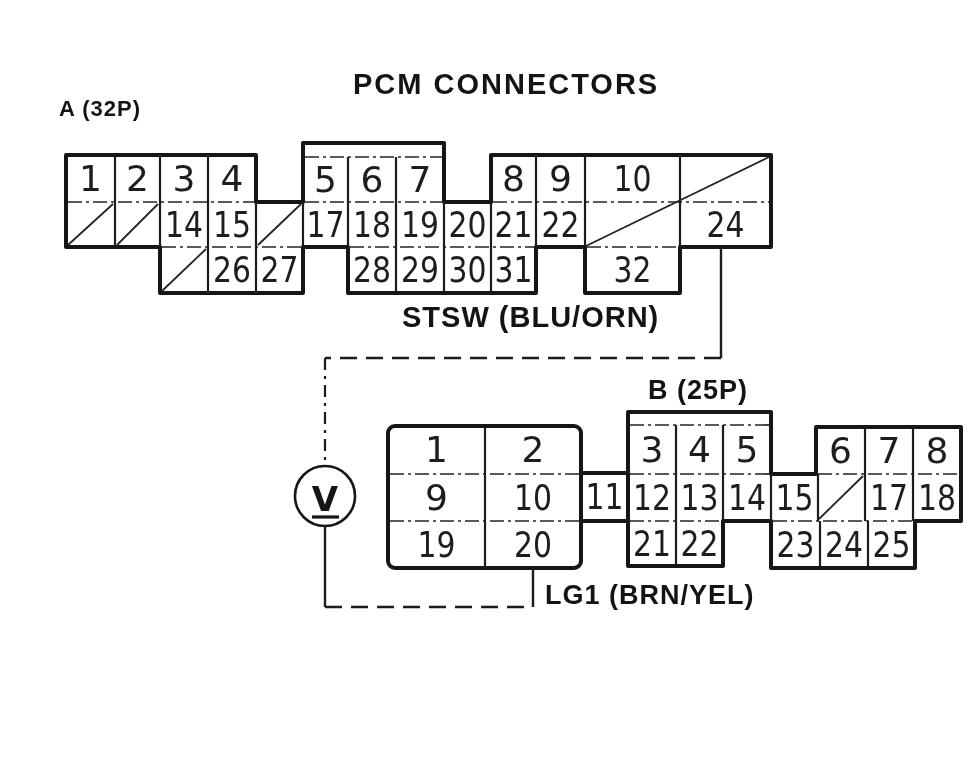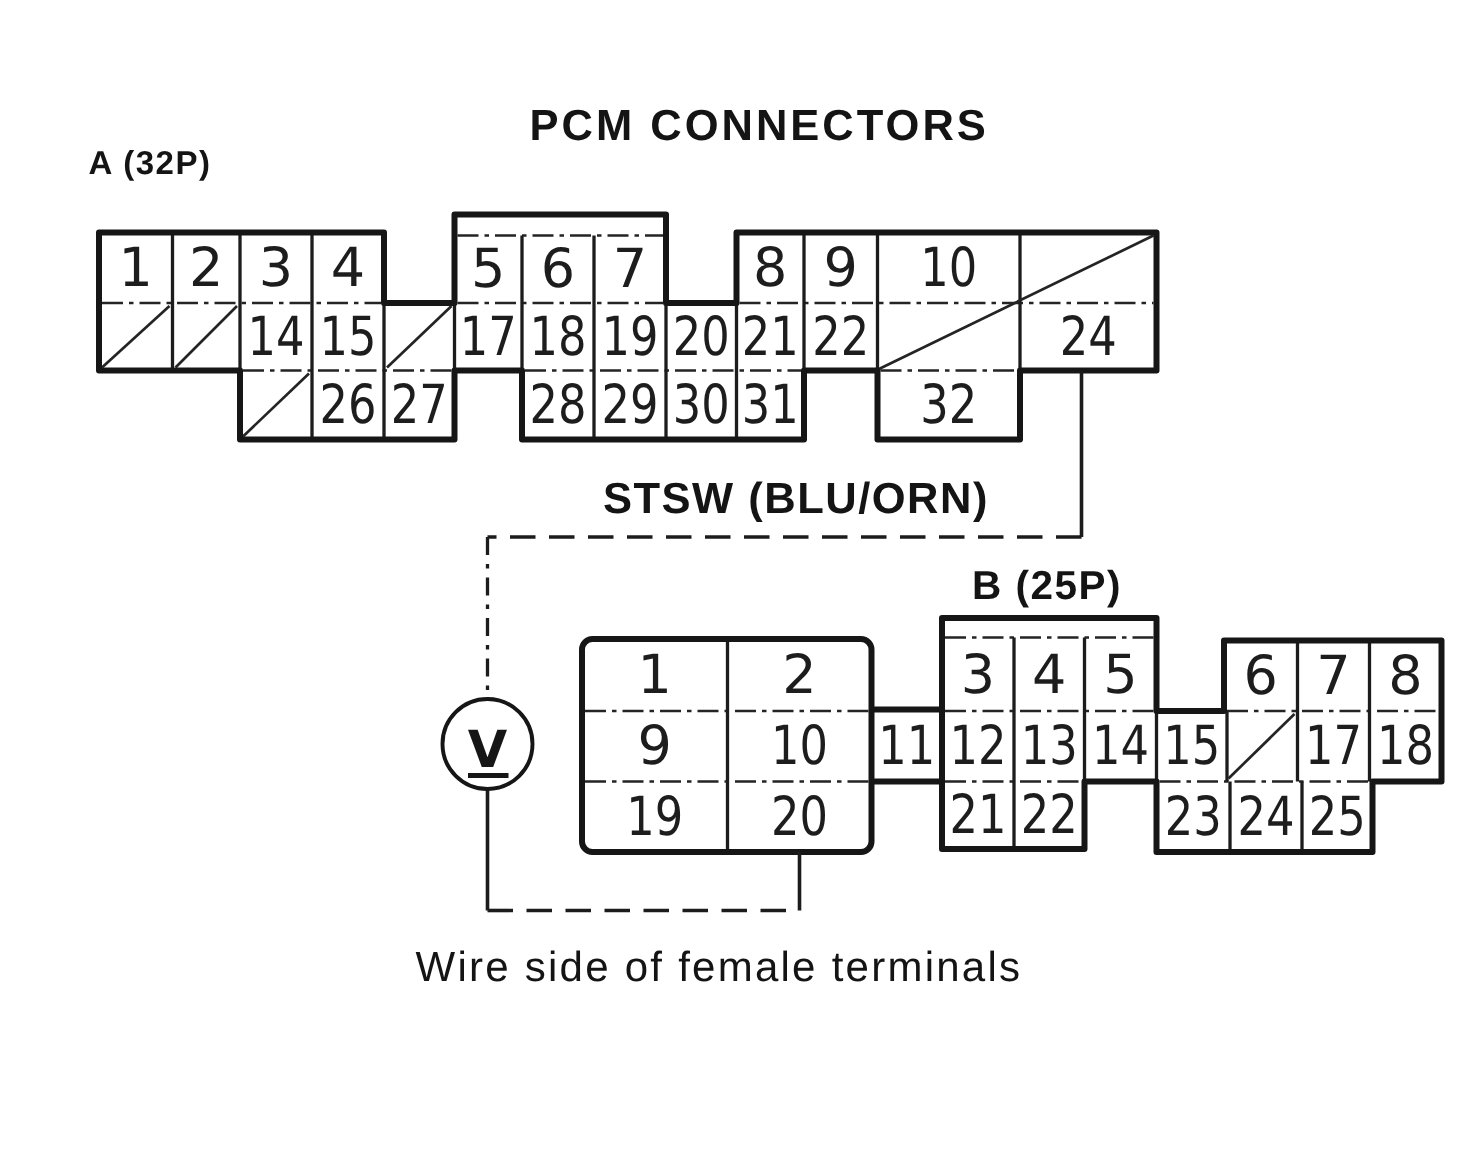--- a/index.html
+++ b/index.html
@@ -15,21 +15,21 @@
   .lbl{
     position:absolute;
     color:#141414;
     white-space:nowrap;
     line-height:1.05;
   }
   .lbl.bold{font-weight:700;}
   .title{left:330px;top:69px;font-size:29px;font-weight:700;letter-spacing:2px;}
   .a-label{left:36px;top:97px;font-size:22px;letter-spacing:1px;}
   .b-label{left:625px;top:376px;font-size:27px;letter-spacing:1px;}
-  .stsw-label{left:379px;top:318px;font-size:29px;letter-spacing:1px;text-align:right;}
+  .stsw-label{left:379px;top:302px;font-size:29px;letter-spacing:1px;text-align:right;}
   .lg1-label{left:522px;top:581px;font-size:27px;letter-spacing:1px;}
   .note{left:254px;top:630px;font-size:28px;font-weight:400;letter-spacing:1.5px;}
   .figure-id{left:34px;top:681px;font-size:23px;font-weight:400;letter-spacing:1px;}
 
   
   .outline{fill:none;stroke:#161616;stroke-width:4;stroke-linejoin:round;}
   .box{fill:none;stroke:#161616;stroke-width:4;}
   .thick{stroke:#161616;stroke-width:4;fill:none;}
   .solid{stroke:#1c1c1c;stroke-width:2.2;fill:none;}
   .dd{stroke:#242424;stroke-width:1.7;stroke-dasharray:14 4 3 4;fill:none;}
@@ -43,21 +43,21 @@
   .meter-bar{stroke:#161616;stroke-width:3.2;}
 </style>
 </head>
 <body>
 
 <div class="stage">
   <div class="lbl title">PCM CONNECTORS</div>
   <div class="lbl bold a-label">A (32P)</div>
   <div class="lbl bold b-label">B (25P)</div>
   <div class="lbl bold stsw-label">STSW (BLU/ORN)</div>
-  <div class="lbl note">Wire side of female terminals</div>
+  <div class="lbl bold lg1-label">LG1 (BRN/YEL)</div>
   <svg id="dwg" width="977" height="781" viewBox="0 0 977 781">
       <line x1="282" y1="157" x2="419" y2="157" class="dd"></line>
       <line x1="45" y1="202" x2="231" y2="202" class="dd"></line>
       <line x1="282" y1="202" x2="419" y2="202" class="dd"></line>
       <line x1="470" y1="202" x2="746" y2="202" class="dd"></line>
       <line x1="139" y1="247" x2="278" y2="247" class="dd"></line>
       <line x1="327" y1="247" x2="511" y2="247" class="dd"></line>
       <line x1="564" y1="247" x2="655" y2="247" class="dd"></line>
       <line x1="92" y1="155" x2="92" y2="247" class="solid"></line>
       <line x1="137" y1="155" x2="137" y2="247" class="solid"></line>

